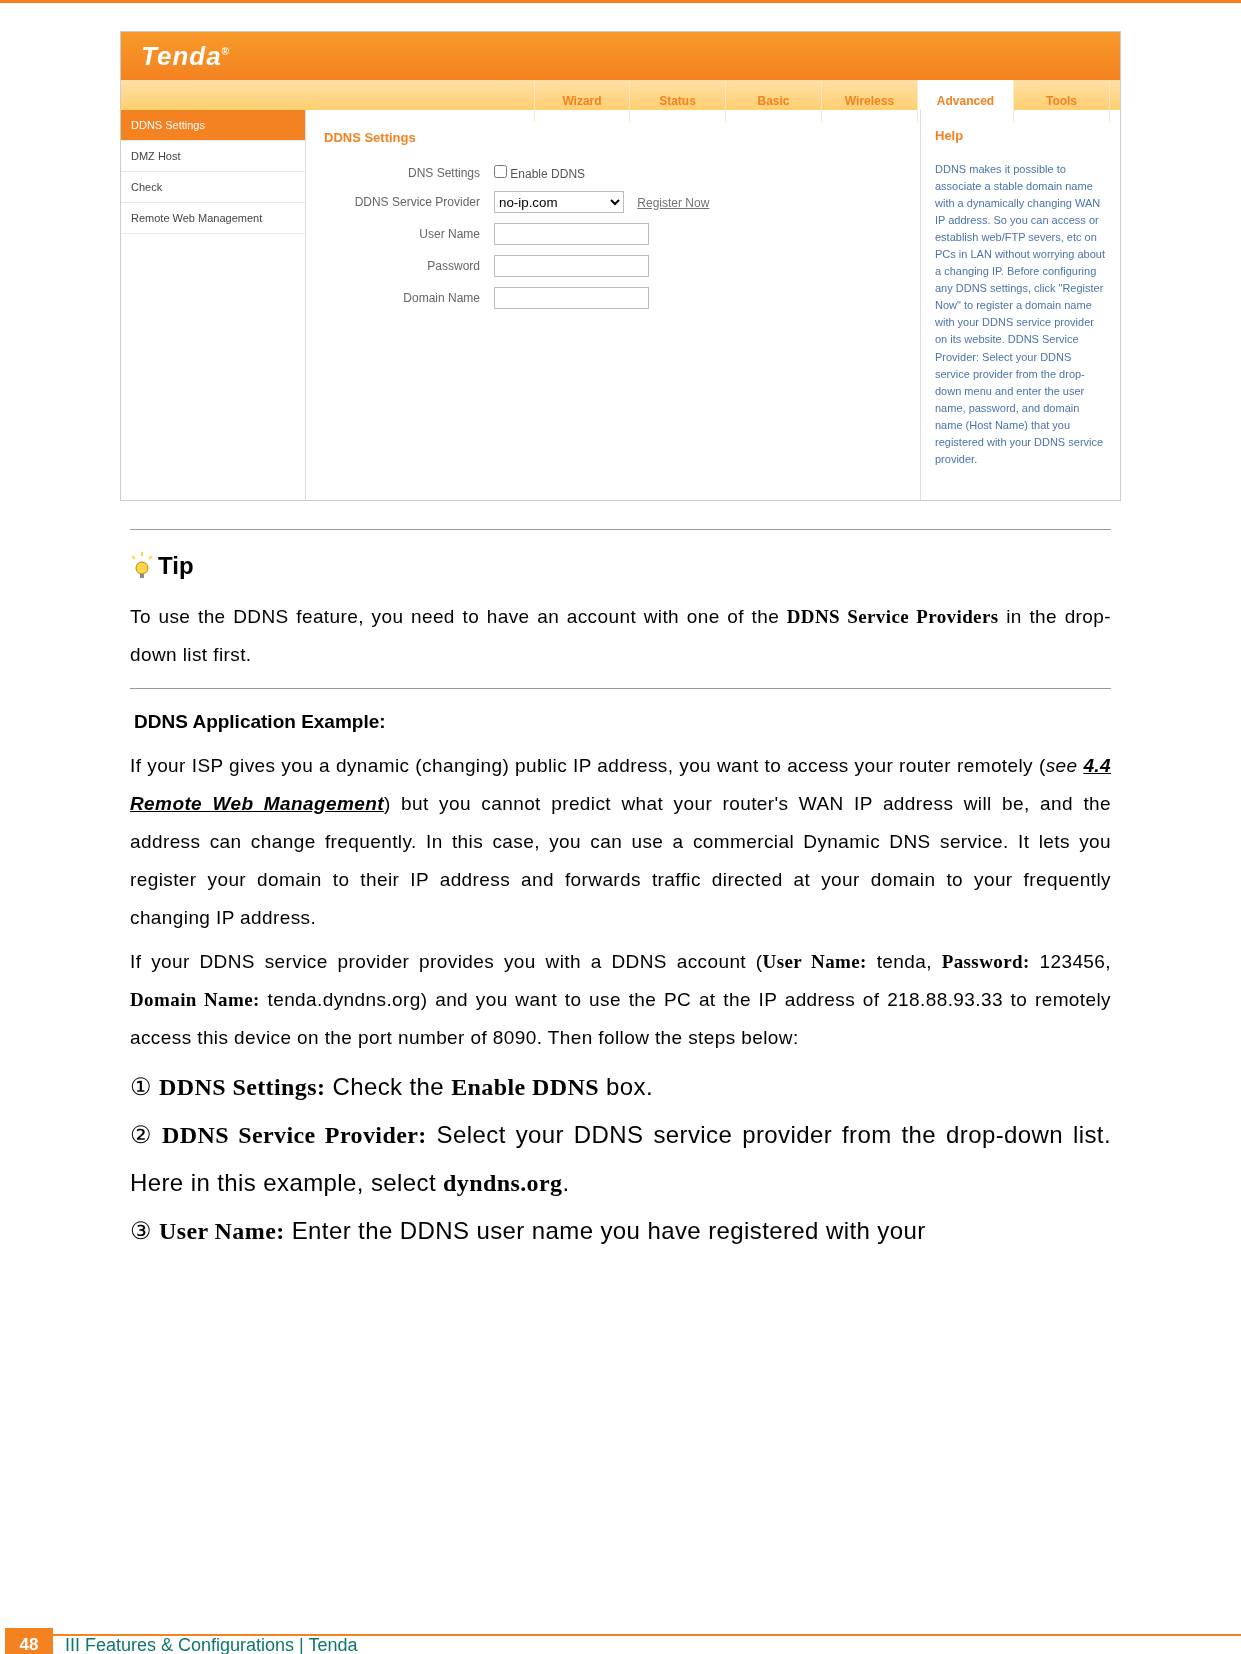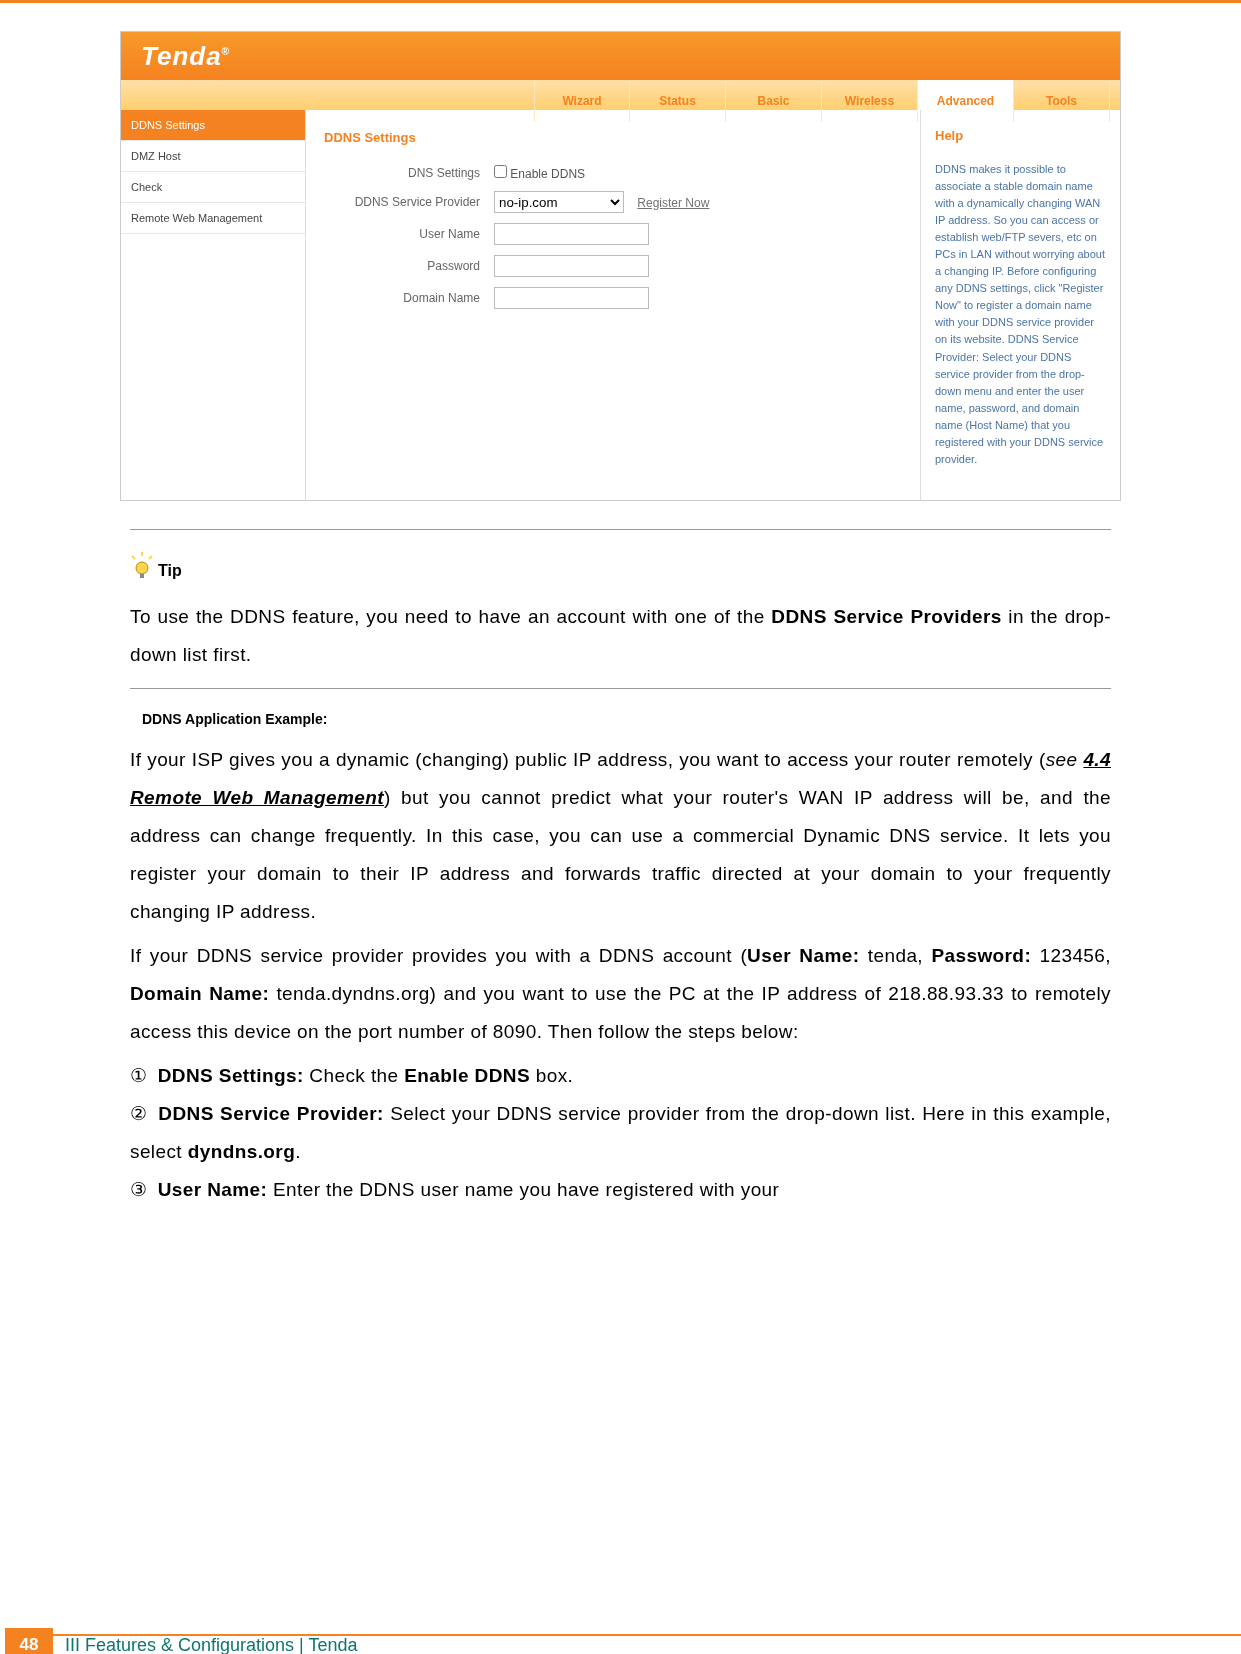--- a/index.html
+++ b/index.html
@@ -65,30 +65,30 @@
   .help-title { color: #f58220; font-size: 13px; font-weight: bold; margin-bottom: 18px; }
   .help-text { font-size: 11px; color: #4a74a8; line-height: 1.55; }
 
   .doc-content { margin: 28px 130px 0 130px; }
   .hr { border: none; border-top: 1px solid #999; margin: 14px 0 22px 0; }
   .tip-row { display: flex; align-items: flex-end; margin-bottom: 18px; }
   .bulb {
     width: 24px; height: 28px; margin-right: 4px; position: relative;
   }
   .bulb svg { width: 24px; height: 28px; }
-  .tip-label { font-size: 16px; font-weight: bold; }
+  .tip-label { font-size: 24px; font-weight: bold; }
   .doc-p {
     font-size: 19px; line-height: 2.0; letter-spacing: 0.4px;
     text-align: justify; margin-bottom: 6px; color: #000;
   }
-  .doc-h { font-size: 14px; font-weight: bold; margin: 22px 0 14px 12px; }
+  .doc-h { font-size: 19px; font-weight: bold; margin: 22px 0 14px 4px; }
   .underline-bi { font-weight: bold; font-style: italic; text-decoration: underline; }
   .see-i { font-style: italic; }
-  .b { font-weight: bold; }
-  .step-row { font-size: 19px; line-height: 2.0; letter-spacing: 0.4px; text-align: justify; }
+  .b { font-weight: bold; font-family: Liberation Serif, serif; }
+  .step-row { font-size: 24px; line-height: 2.0; letter-spacing: 0.4px; text-align: justify; }
   .circ-num { display: inline-block; width: 22px; }
 
   .footer {
     position: absolute; bottom: 0; left: 5px; right: 0; height: 20px;
     border-top: 2px solid #f58220; display: flex; align-items: center;
   }
   .page-num {
     background: #f58220; color: #fff; width: 48px; height: 34px;
     display: flex; align-items: center; justify-content: center;
     font-size: 17px; font-weight: bold;

